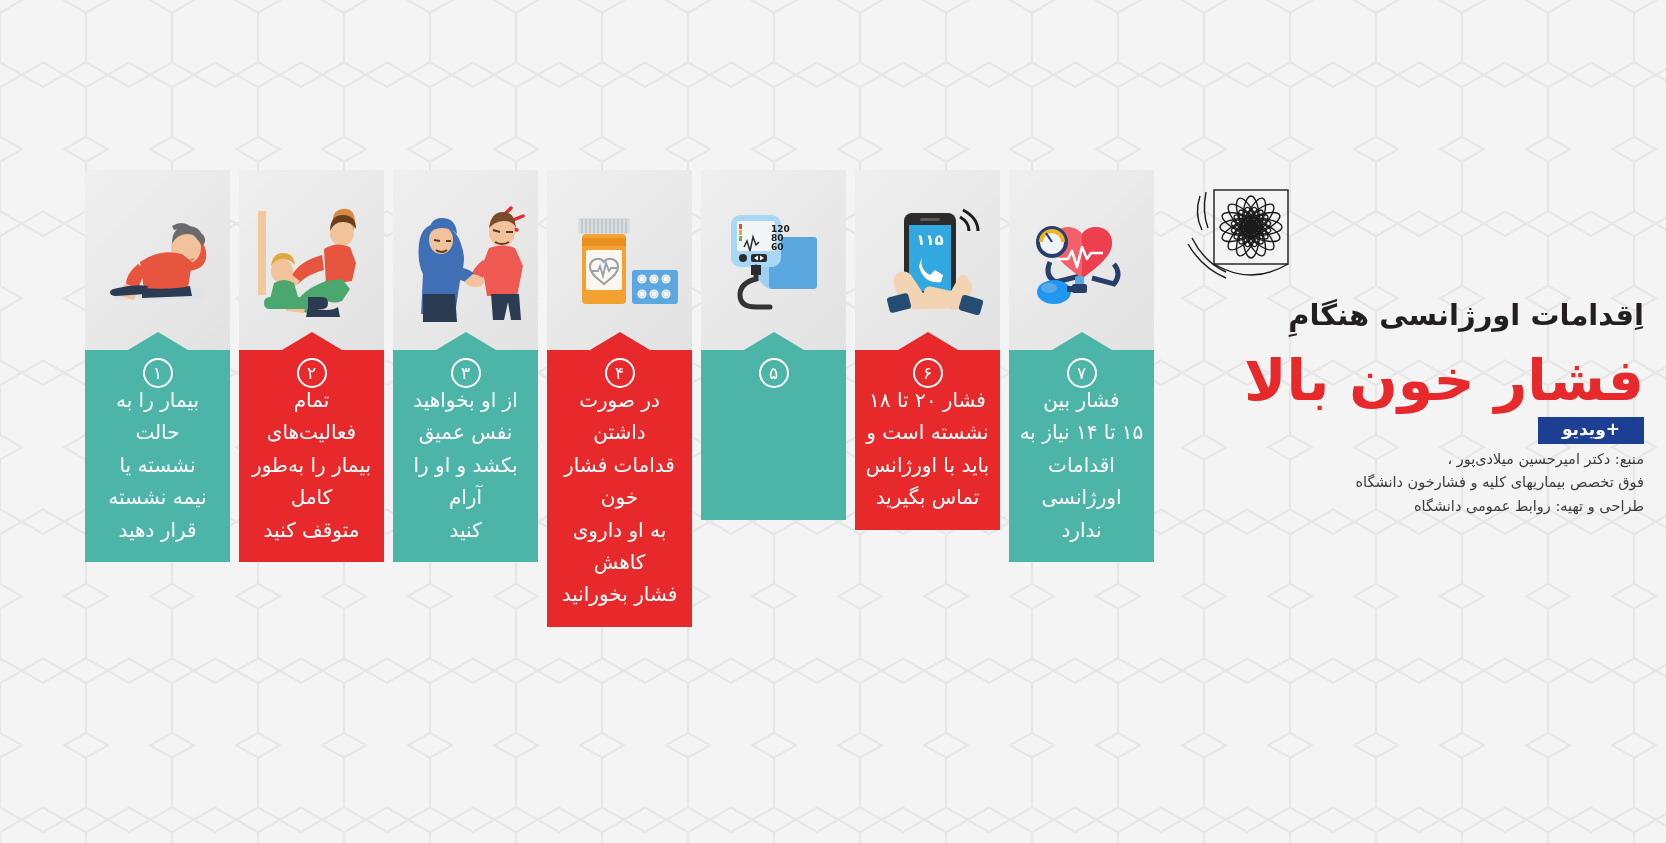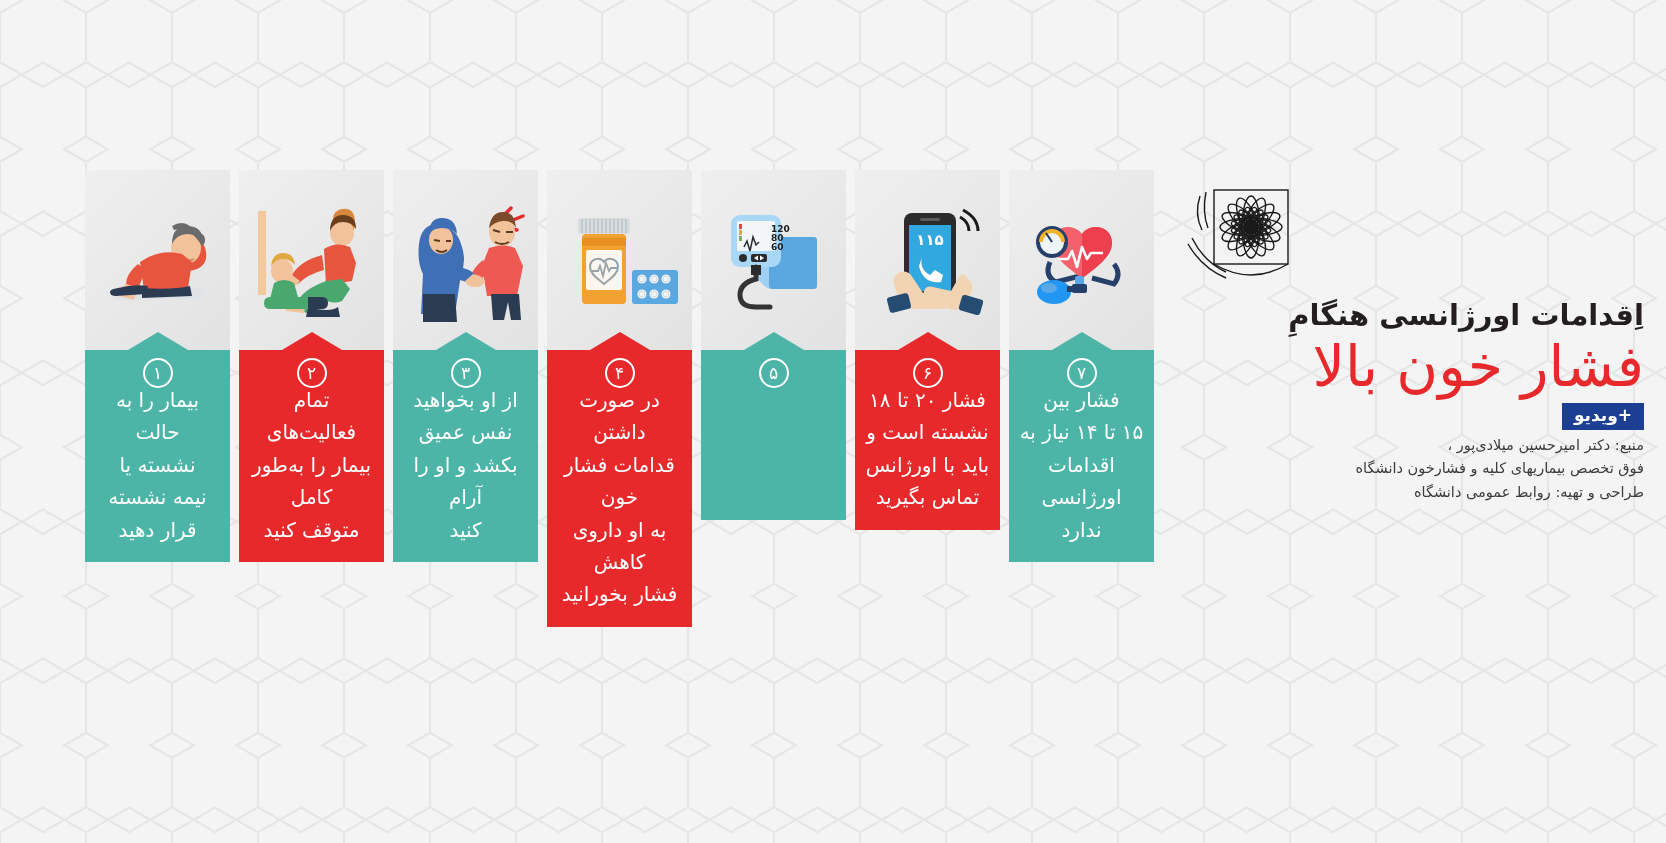--- a/index.html
+++ b/index.html
@@ -63,26 +63,26 @@
     position:absolute;top:186px;right:22px;width:470px;
     text-align:right;direction:rtl;
   }
   #logo-row{display:flex;justify-content:flex-end;align-items:flex-start;}
   #logo{width:132px;height:106px;}
   #title-main{
     margin-top:6px;font-size:29px;line-height:1.18;font-weight:700;
     color:#231f20;letter-spacing:-0.3px;
   }
   #title-big{
-    margin-top:4px;font-size:57px;line-height:1.06;font-weight:400;
+    margin-top:18px;font-size:57px;line-height:1.06;font-weight:700;
     color:#e8292b;letter-spacing:-1px;
   }
   #video-badge{
     display:inline-block;margin-top:6px;background:#1c3f94;color:#fff;
-    font-size:17px;font-weight:700;padding:2px 12px 4px;line-height:1.25;
+    font-size:17px;font-weight:700;padding:2px 24px 4px;line-height:1.25;
   }
   #credits{
     margin-top:4px;color:#3b3b3b;font-size:14.5px;line-height:1.62;
   }
   #credits div{white-space:nowrap;}
 </style>
 </head>
 <body>
 
 <svg id="hex-pattern" width="1666" height="843" viewBox="0 0 1666 843" aria-hidden="true">

